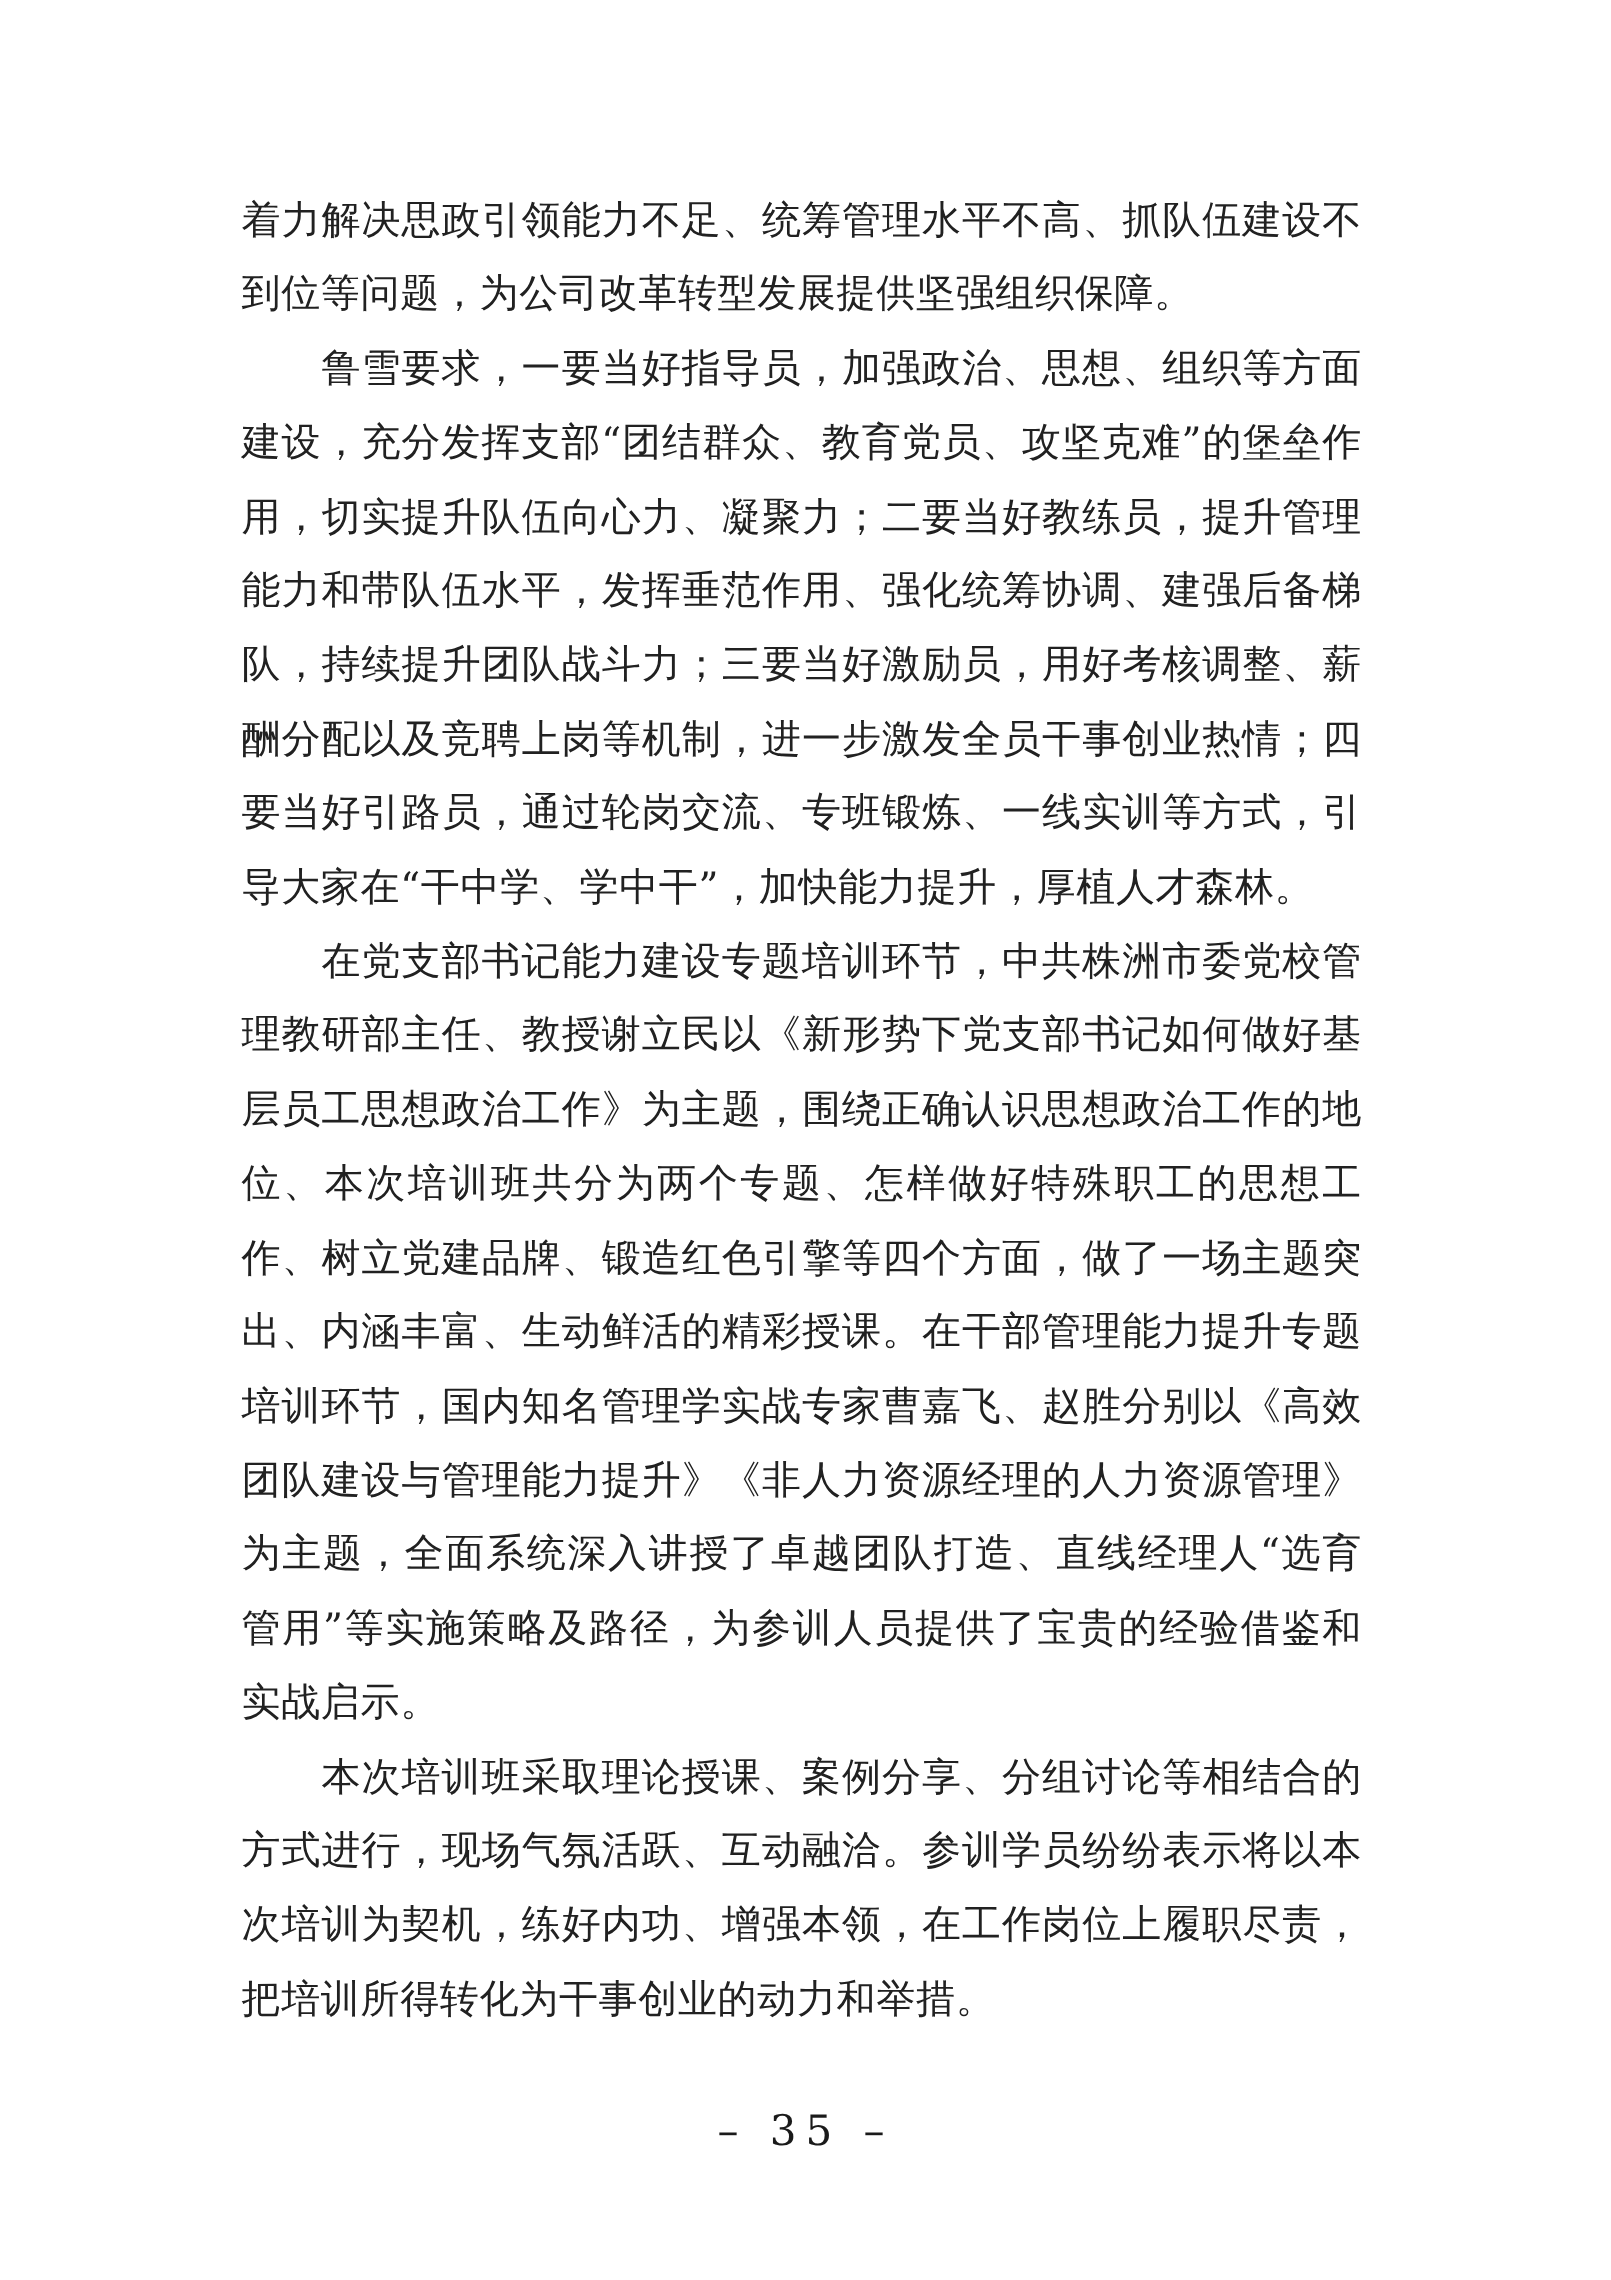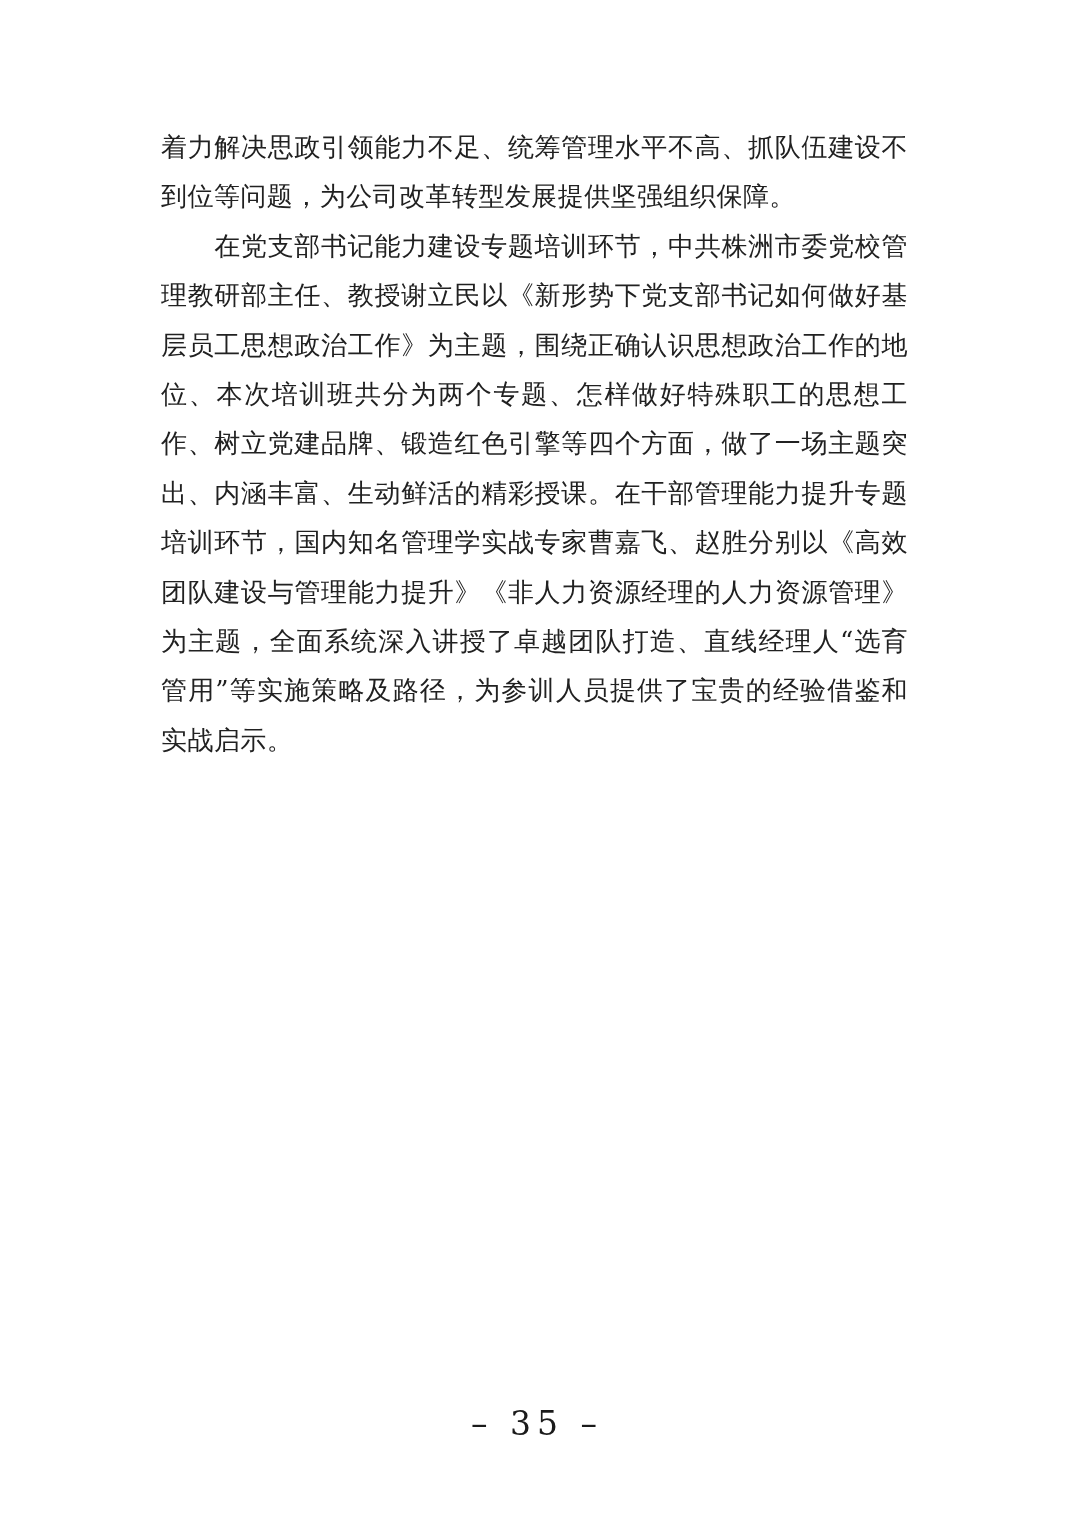--- a/index.html
+++ b/index.html
@@ -34,31 +34,33 @@
     text-indent: 0;
   }
   .page-footer {
     position: absolute;
     left: 0;
     right: 0;
     top: 1404px;
     text-align: center;
   }
   .page-number {
-    font-size: 33px;
+    font-size: 28px;
     color: #1a1a1a;
     letter-spacing: 6px;
     font-family: "DejaVu Serif", "Liberation Serif", serif;
   }
 </style>
 </head>
 <body>
 
 <div class="page">
   <main class="doc-body">
     <p class="para continuation">着力解决思政引领能力不足、统筹管理水平不高、抓队伍建设不到位等问题，为公司改革转型发展提供坚强组织保障。</p>
+    <p class="para">鲁雪要求，一要当好指导员，加强政治、思想、组织等方面建设，充分发挥支部“团结群众、教育党员、攻坚克难”的堡垒作用，切实提升队伍向心力、凝聚力；二要当好教练员，提升管理能力和带队伍水平，发挥垂范作用、强化统筹协调、建强后备梯队，持续提升团队战斗力；三要当好激励员，用好考核调整、薪酬分配以及竞聘上岗等机制，进一步激发全员干事创业热情；四要当好引路员，通过轮岗交流、专班锻炼、一线实训等方式，引导大家在“干中学、学中干”，加快能力提升，厚植人才森林。</p>
     <p class="para">在党支部书记能力建设专题培训环节，中共株洲市委党校管理教研部主任、教授谢立民以《新形势下党支部书记如何做好基层员工思想政治工作》为主题，围绕正确认识思想政治工作的地位、本次培训班共分为两个专题、怎样做好特殊职工的思想工作、树立党建品牌、锻造红色引擎等四个方面，做了一场主题突出、内涵丰富、生动鲜活的精彩授课。在干部管理能力提升专题培训环节，国内知名管理学实战专家曹嘉飞、赵胜分别以《高效团队建设与管理能力提升》《非人力资源经理的人力资源管理》为主题，全面系统深入讲授了卓越团队打造、直线经理人“选育管用”等实施策略及路径，为参训人员提供了宝贵的经验借鉴和实战启示。</p>
+    <p class="para">本次培训班采取理论授课、案例分享、分组讨论等相结合的方式进行，现场气氛活跃、互动融洽。参训学员纷纷表示将以本次培训为契机，练好内功、增强本领，在工作岗位上履职尽责，把培训所得转化为干事创业的动力和举措。</p>
   </main>
 
   <footer class="page-footer">
     <span class="page-number">– 35 –</span>
   </footer>
 </div>
 
 </body></html>

